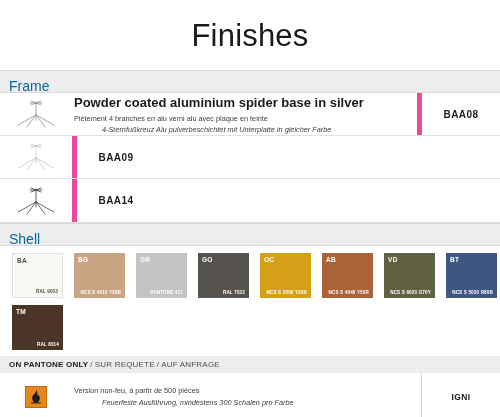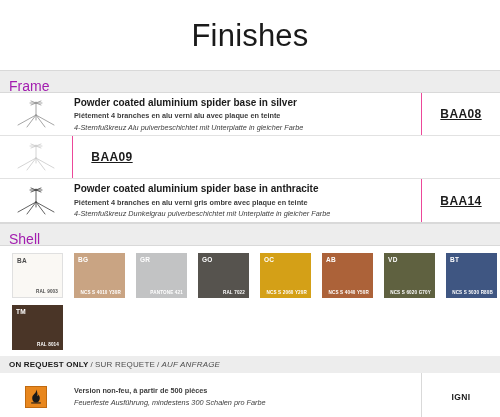--- a/index.html
+++ b/index.html
@@ -22,62 +22,62 @@
   
   .section-bar{
     background:#ededed;
     height:23px;
     display:flex;align-items:center;
     padding-left:9px;
     box-sizing:border-box;
     border-top:1px solid #d9d9d9;
     border-bottom:1px solid #d9d9d9;
   }
-  .section-bar .section-label{font-size:14px;font-weight:400;color:#a21caf;margin-top:8px;}
+  .section-bar .section-label{font-size:14px;font-weight:400;color:#0369a1;margin-top:8px;}
 
   .request-bar{
     background:#ededed;
     height:17px;
     display:flex;align-items:center;
     padding-left:9px;
     box-sizing:border-box;
     font-size:8px;
     letter-spacing:.2px;
   }
   .request-bar .r1{font-weight:bold;color:#1a1a1a;}
   .request-bar .sep{color:#4d4d4d;margin:0 2px;}
   .request-bar .r2{color:#4d4d4d;}
-  .request-bar .r3{font-style:italic;color:#4d4d4d;text-align:center;}
+  .request-bar .r3{color:#4d4d4d;text-align:center;}
 
   
   .rows{border-bottom:1px solid #d9d9d9;}
   .row{
     display:flex;align-items:stretch;
     height:43px;
     border-bottom:1px solid #e2e2e2;
     box-sizing:border-box;
   }
   .row:last-child{border-bottom:none;}
   .row-icon{
     width:72px;flex:0 0 72px;
     display:flex;align-items:center;justify-content:center;
   }
   .row-text{
     flex:1 1 auto;
     display:flex;flex-direction:column;justify-content:center;
     padding-left:2px;padding-right:6px;
   }
-  .ln1{font-size:10px;font-weight:bold;color:#1b1b1b;line-height:1.55;}
-  .ln2{font-size:7.3px;font-weight:700;color:#3d3d3d;line-height:1.55;}
-  .ln3{font-size:7.3px;font-style:italic;color:#3d3d3d;line-height:1.55;}
+  .ln1{font-size:13px;font-weight:bold;color:#1b1b1b;line-height:1.55;}
+  .ln2{font-size:7.3px;font-weight:400;color:#3d3d3d;line-height:1.55;}
+  .ln3{font-size:7.3px;font-style:italic;color:#3d3d3d;line-height:1.55;margin-left:28px;}
   .row-code{
     width:78px;flex:0 0 78px;
-    border-left:1px solid #ec4899;
-    display:flex;align-items:center;justify-content:center;
-    font-size:12px;font-weight:bold;letter-spacing:.4px;color:#1b1b1b;text-decoration:underline;
+    border-left:5px solid #ec4899;
+    display:flex;align-items:center;justify-content:center;
+    font-size:10px;font-weight:bold;letter-spacing:.4px;color:#1b1b1b;
   }
 
   
   .swatch-area{padding:7px 0 6px 0;background:#fff;}
   .swatch-row{display:flex;padding-left:12px;margin-bottom:7px;}
   .swatch-row:last-child{margin-bottom:0;}
   .swatch{
     width:51px;height:45px;
     margin-right:11px;
     position:relative;
@@ -184,25 +184,20 @@
             <line x1="17" y1="5" x2="29" y2="5"></line>
             <line x1="18" y1="3" x2="28" y2="7"></line>
             <line x1="18" y1="7" x2="28" y2="3"></line>
             <line x1="23" y1="17" x2="5" y2="27"></line>
             <line x1="23" y1="17" x2="41" y2="27"></line>
             <line x1="23" y1="17" x2="14" y2="29"></line>
             <line x1="23" y1="17" x2="32" y2="29"></line>
           </g>
         </svg>
       </div>
-      <div class="row-text">
-        <div class="ln1">Powder coated aluminium spider base in anthracite</div>
-        <div class="ln2">Piétement 4 branches en alu verni gris ombre avec plaque en teinte</div>
-        <div class="ln3">4-Sternfußkreuz Dunkelgrau pulverbeschichtet mit Unterplatte in gleicher Farbe</div>
-      </div>
       <div class="row-code">BAA14</div>
     </div>
 
   </div>
 
   <div class="section-bar">
     <span class="section-label">Shell</span>
   </div>
 
   <div class="swatch-area">
@@ -242,21 +237,21 @@
       </div>
     <div class="swatch-row" id="swrow1">
         <div class="swatch" style="background: rgb(74, 53, 39);">
           <span class="sw-code" style="color: rgb(255, 255, 255);">TM</span>
           <span class="sw-ref" style="color: rgb(255, 255, 255);">RAL 8014</span>
         </div>
       </div>
   </div>
 
   <div class="request-bar">
-    <span class="r1">ON REQUEST ONLY</span>
+    <span class="r1">ON PANTONE ONLY</span>
     <span class="sep">/</span>
     <span class="r2">SUR REQUETE</span>
     <span class="sep">/</span>
     <span class="r3">AUF ANFRAGE</span>
   </div>
 
   <div class="igni-row">
     <div class="igni-icon-cell">
       <div class="fire-badge">
         <svg width="14" height="15" viewBox="0 0 14 15" aria-hidden="true">

